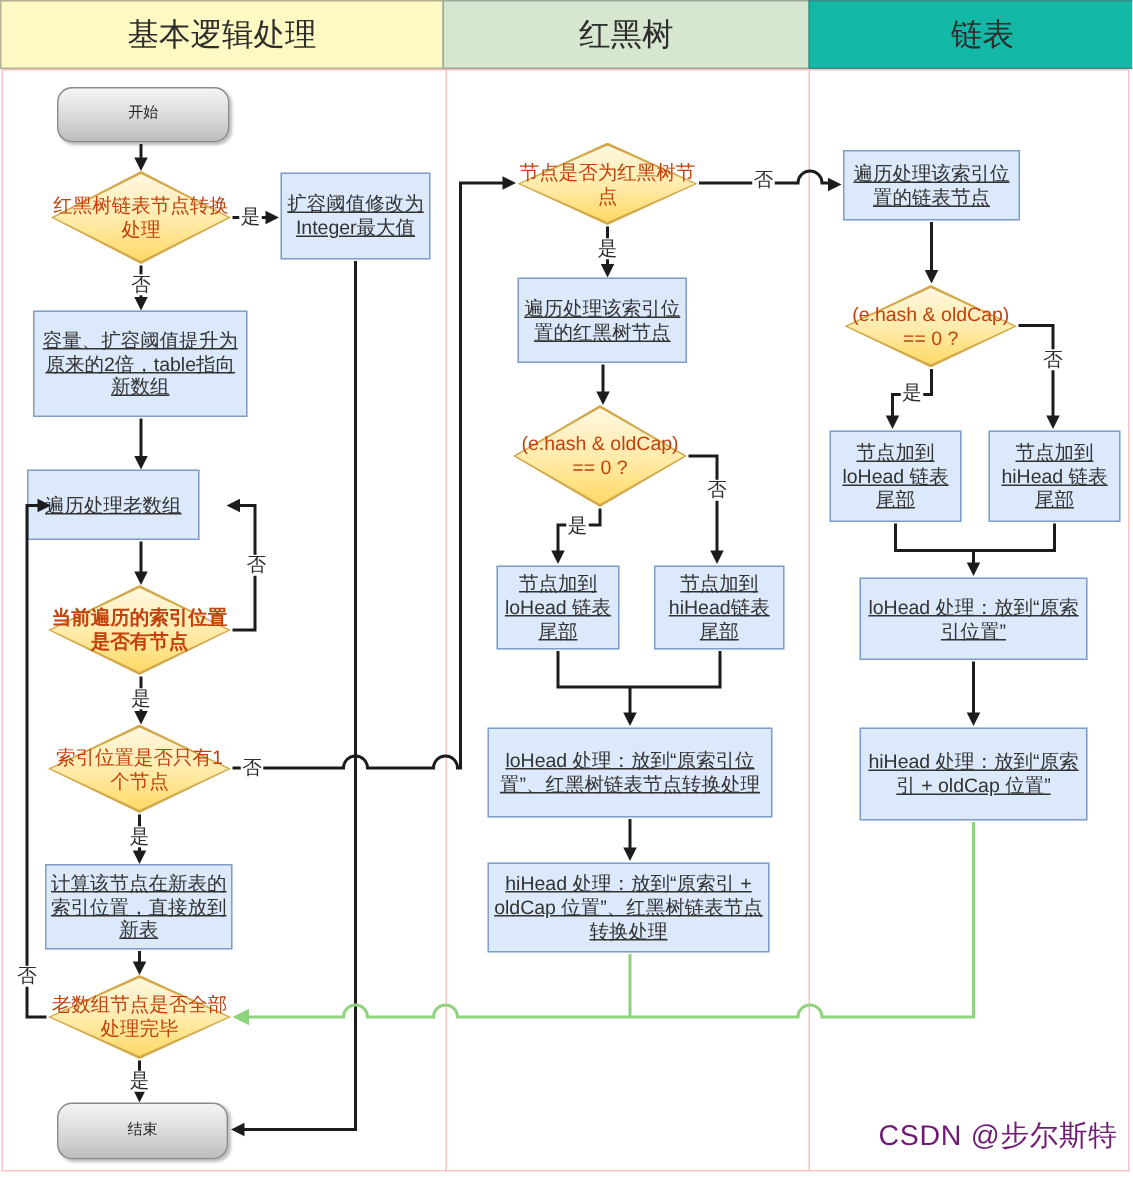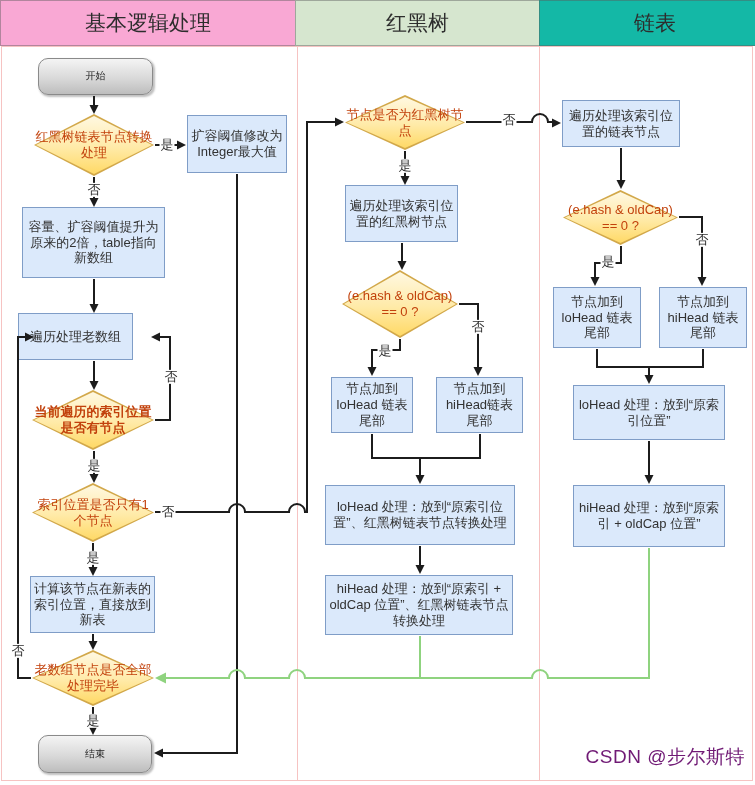--- a/index.html
+++ b/index.html
@@ -7,33 +7,33 @@
     position:relative;width:755px;height:785px;overflow:hidden;
     background:#fff;font-family:"Liberation Sans","DejaVu Sans",sans-serif;
     color:#333;
   }
   
   .lane-header{
     position:absolute;top:0;height:46px;box-sizing:border-box;
     display:flex;align-items:center;justify-content:center;
     font-size:21px;color:#2d2d2d;border:1px solid rgba(90,90,90,.45);
   }
-  .lh1{left:0;width:296px;background:#f9a8d4;align-items:center;}
+  .lh1{left:0;width:296px;background:#fef9c3;align-items:center;}
   .lh2{left:295px;width:245px;background:#d6e6cf;}
   .lh3{left:539px;width:232px;background:#14b8a6;}
   
   .frame{position:absolute;left:1px;top:46px;width:752px;height:735px;
     border:1px solid #f6c3c2;box-sizing:border-box;}
   .divider{position:absolute;top:46px;height:735px;width:0;border-left:1px solid #f6c3c2;}
   .dv1{left:297px;} .dv2{left:539px;}
   
   .node{position:absolute;box-sizing:border-box;display:flex;align-items:center;
     justify-content:center;text-align:center;font-size:13px;line-height:1.22;
     padding:2px 3px;z-index:2;}
-  .pbox{background:#dbe9fb;border:1px solid #7f9dc7;color:#323232;}
+  .pbox{background:#dbe9fb;border:1px solid #7f9dc7;color:#323232;text-decoration:underline;}
   .term{background:linear-gradient(180deg,#f4f4f4 0%,#d9d9d9 55%,#bdbdbd 100%);
     border:1px solid #8a8a8a;border-radius:10px;font-size:10px;
     box-shadow:1.5px 1.5px 2px rgba(0,0,0,.25);color:#222;}
   .diamond{position:absolute;z-index:2;}
   .dshape,.dshape-in{position:absolute;
     clip-path:polygon(50% 0%,100% 50%,50% 100%,0% 50%);}
   .dshape{inset:0;background:#d2a84a;}
   .dshape-in{inset:2px;background:linear-gradient(180deg,#fff8e1 0%,#ffeaa7 55%,#ffd966 100%);}
   .dtext{position:absolute;inset:0;display:flex;align-items:center;justify-content:center;
     text-align:center;font-size:13px;line-height:1.2;color:#c2410c;z-index:1;}

